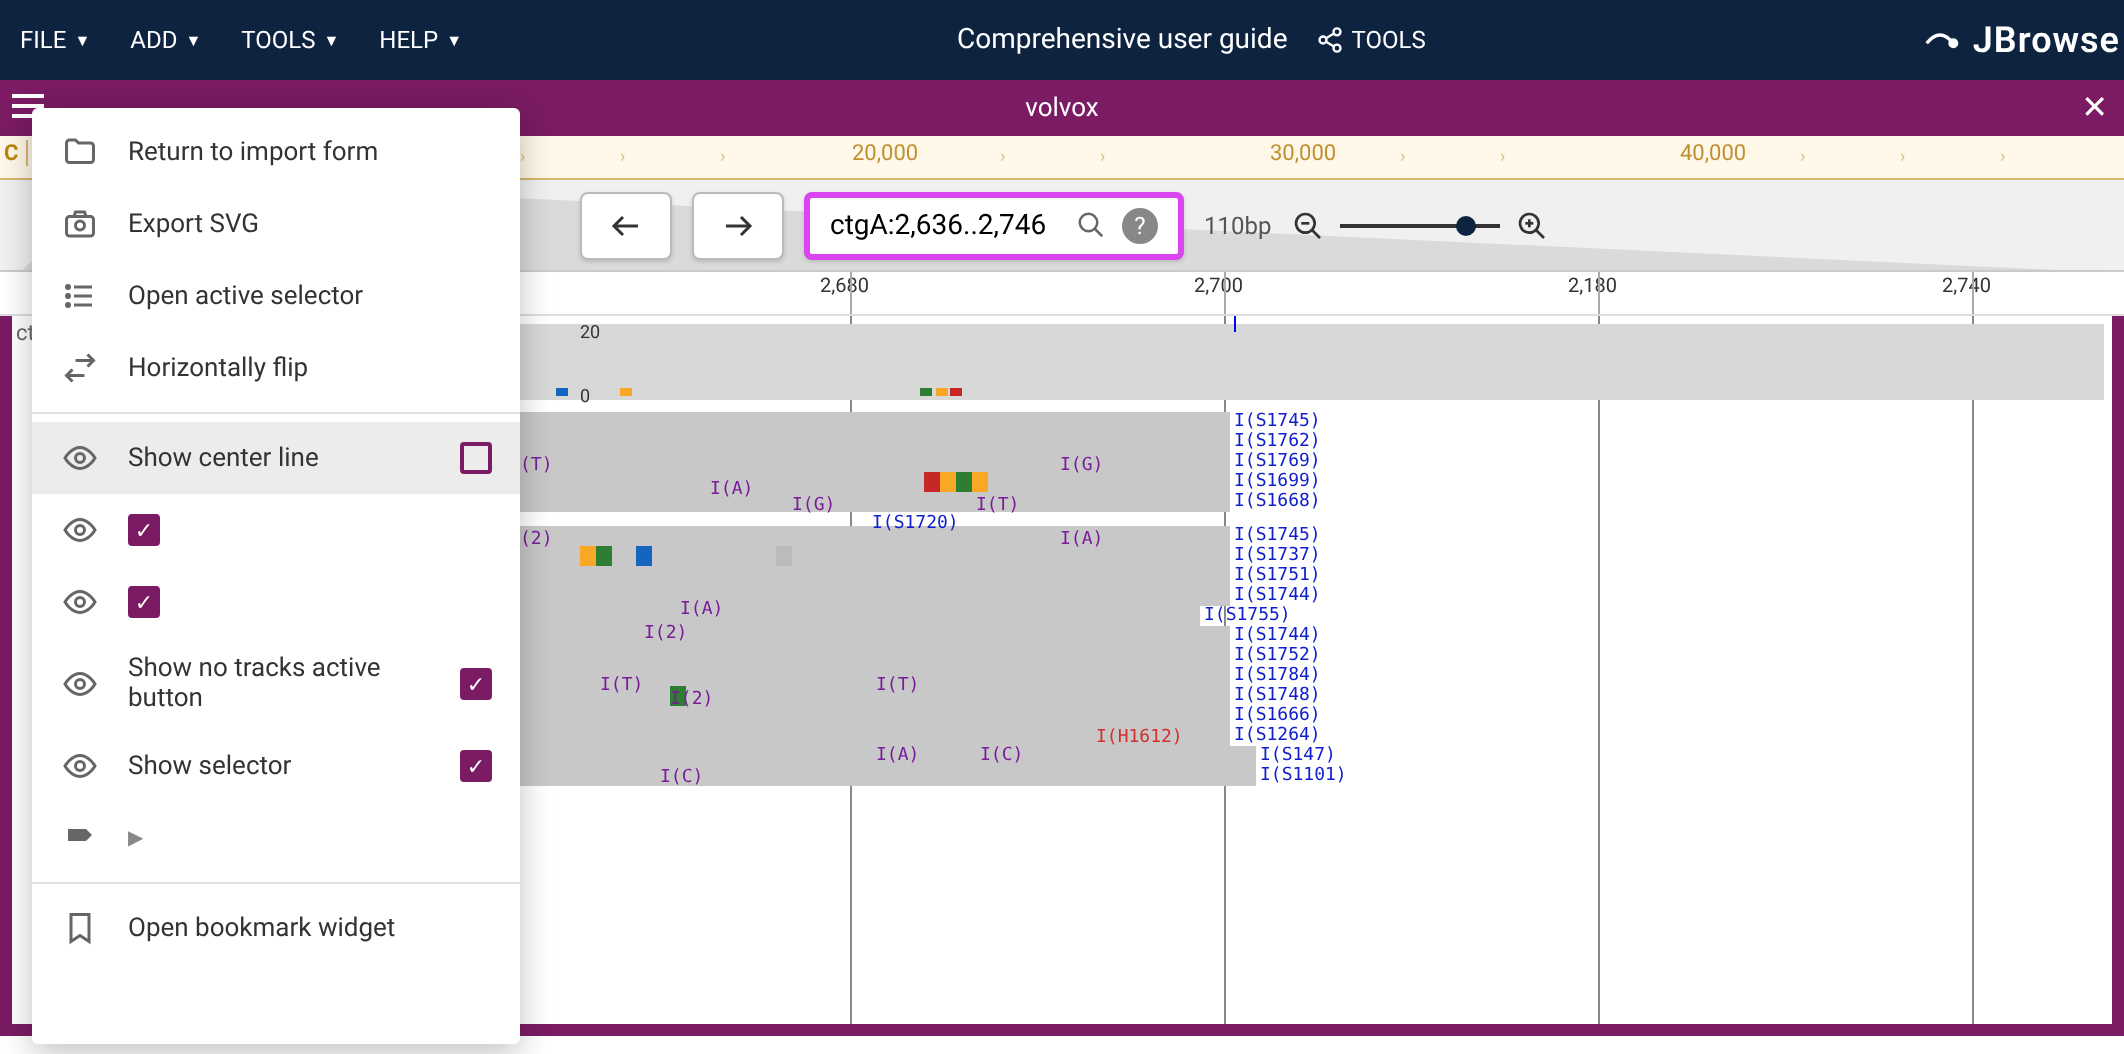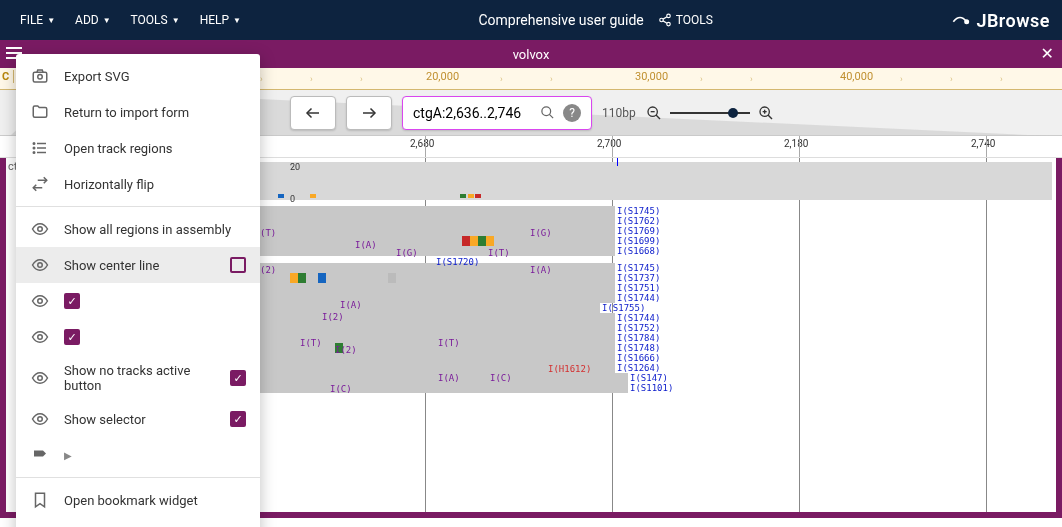--- a/index.html
+++ b/index.html
@@ -1,39 +1,39 @@
 <!DOCTYPE html>
 <html><head>
 <meta charset="utf-8">
 <style>
 * { box-sizing: border-box; margin: 0; padding: 0; }
 body { font-family: -apple-system, BlinkMacSystemFont, "Segoe UI", Roboto, sans-serif; font-size: 13px; background: #fff; width: 1062px; height: 527px; overflow: hidden; position: relative; }
 
-.top-bar { background: #0d233f; color: #fff; height: 40px; display: flex; align-items: center; padding: 0 12px; }
+.top-bar { background: #0d233f; color: #fff; height: 40px; display: flex; align-items: center; padding: 0 2px; }
 .menu-items { display: flex; gap: 4px; }
 .menu-item { display: flex; align-items: center; gap: 4px; padding: 6px 8px; font-size: 12px; cursor: pointer; }
 .menu-item .caret { font-size: 8px; }
 .top-center { flex: 1; display: flex; justify-content: center; align-items: center; gap: 6px; font-size: 14px; }
 .share-btn { display: flex; align-items: center; gap: 4px; font-size: 12px; padding: 4px 8px; }
 .brand { font-size: 18px; font-weight: 600; letter-spacing: 0.5px; display: flex; align-items: center; gap: 6px; }
 .brand-icon { width: 20px; height: 20px; }
 
 .view-header { background: #7a1b63; color: #fff; height: 28px; display: flex; align-items: center; justify-content: center; position: relative; font-size: 13px; }
 .view-close { position: absolute; right: 8px; top: 4px; cursor: pointer; font-size: 16px; }
 .hamburger { position: absolute; left: 6px; top: 6px; cursor: pointer; }
 
 .ruler-area { background: #fff8e8; height: 22px; position: relative; border-bottom: 1px solid #d4b870; }
 .chrom-label { position: absolute; left: 2px; top: 2px; color: #b8860b; font-size: 11px; font-weight: bold; border-right: 1px solid #d4b870; padding-right: 4px; }
 .ruler-tick { position: absolute; top: 2px; font-size: 11px; color: #c09030; }
 .ruler-chevron { position: absolute; top: 6px; color: #d8c080; font-size: 9px; }
 
 .nav-row { background: #f0f0f0; height: 46px; display: flex; align-items: center; padding: 4px 10px; gap: 10px; border-bottom: 1px solid #ccc; position: relative; }
 .nav-overview { position: absolute; left: 0; right: 0; top: 0; height: 46px; }
 .nav-btn { background: #fff; border: 1px solid #bbb; border-radius: 4px; width: 46px; height: 34px; display: flex; align-items: center; justify-content: center; cursor: pointer; box-shadow: 0 1px 2px rgba(0,0,0,0.15); z-index: 2; font-size: 16px; }
-.loc-box { background: #fff; border: 1px solid #d946ef; border-radius: 4px; height: 34px; display: flex; align-items: center; padding: 0 10px; gap: 8px; z-index: 2; min-width: 190px; box-shadow: 0 1px 2px rgba(0,0,0,0.15); }
+.loc-box { background: #fff; border: 3px solid #d946ef; border-radius: 4px; height: 34px; display: flex; align-items: center; padding: 0 10px; gap: 8px; z-index: 2; min-width: 190px; box-shadow: 0 1px 2px rgba(0,0,0,0.15); }
 .loc-text { flex: 1; font-size: 14px; }
 .icon-btn { color: #666; cursor: pointer; }
 .help-circle { background: #888; color: #fff; border-radius: 50%; width: 18px; height: 18px; display: flex; align-items: center; justify-content: center; font-size: 12px; }
 .bp-label { font-size: 12px; color: #555; z-index: 2; }
 .zoom-wrap { display: flex; align-items: center; gap: 8px; z-index: 2; }
 .zoom-slider { width: 80px; height: 2px; background: #333; position: relative; }
 .zoom-slider .dot { position: absolute; top: -4px; width: 10px; height: 10px; border-radius: 50%; background: #0d233f; }
 
 .scale-row { height: 22px; position: relative; background: #fff; border-bottom: 1px solid #ddd; }
 .scale-tick { position: absolute; top: 2px; font-size: 10px; color: #333; }
@@ -301,69 +301,60 @@
       <span class="read-end-label" style="left: 617px; top: 205px;">I(S1264)</span>
       <span class="read-end-label" style="left: 630px; top: 215px;">I(S147)</span>
       <span class="read-end-label" style="left: 630px; top: 225px; text-align: right;">I(S1101)</span>
     </div>
 </div>
 
 <div class="dropdown" id="dropdown">
     <div class="dd-item">
       <span class="dd-icon">
         <svg width="18" height="18" viewBox="0 0 24 24" fill="none" stroke="currentColor" stroke-width="2">
+          <path d="M3 6a2 2 0 012-2h4l2 2h8a2 2 0 012 2v9a2 2 0 01-2 2H5a2 2 0 01-2-2z"></path>
+        </svg>
+      </span>
+      <span class="dd-label">Return to import form</span>
+    </div>
+    <div class="dd-item">
+      <span class="dd-icon">
+        <svg width="18" height="18" viewBox="0 0 24 24" fill="none" stroke="currentColor" stroke-width="2">
           <rect x="3" y="7" width="18" height="13" rx="2"></rect>
           <circle cx="12" cy="13" r="3"></circle>
           <path d="M8 7l1-3h6l1 3"></path>
         </svg>
       </span>
       <span class="dd-label">Export SVG</span>
-    </div>
-    <div class="dd-item">
-      <span class="dd-icon">
-        <svg width="18" height="18" viewBox="0 0 24 24" fill="none" stroke="currentColor" stroke-width="2">
-          <path d="M3 6a2 2 0 012-2h4l2 2h8a2 2 0 012 2v9a2 2 0 01-2 2H5a2 2 0 01-2-2z"></path>
-        </svg>
-      </span>
-      <span class="dd-label">Return to import form</span>
     </div>
     <div class="dd-item">
       <span class="dd-icon">
         <svg width="18" height="18" viewBox="0 0 24 24" fill="none" stroke="currentColor" stroke-width="2">
           <line x1="8" y1="6" x2="20" y2="6"></line>
           <line x1="8" y1="12" x2="20" y2="12"></line>
           <line x1="8" y1="18" x2="20" y2="18"></line>
           <circle cx="4" cy="6" r="1"></circle>
           <circle cx="4" cy="12" r="1"></circle>
           <circle cx="4" cy="18" r="1"></circle>
         </svg>
       </span>
-      <span class="dd-label">Open track regions</span>
+      <span class="dd-label">Open active selector</span>
     </div>
     <div class="dd-item">
       <span class="dd-icon">
         <svg width="18" height="18" viewBox="0 0 24 24" fill="none" stroke="currentColor" stroke-width="2">
           <polyline points="17 3 21 7 17 11"></polyline>
           <line x1="21" y1="7" x2="9" y2="7"></line>
           <polyline points="7 21 3 17 7 13"></polyline>
           <line x1="3" y1="17" x2="15" y2="17"></line>
         </svg>
       </span>
       <span class="dd-label">Horizontally flip</span>
     </div>
     <div class="dd-divider"></div>
-    <div class="dd-item">
-      <span class="dd-icon">
-        <svg width="18" height="18" viewBox="0 0 24 24" fill="none" stroke="currentColor" stroke-width="2">
-          <path d="M2 12s4-7 10-7 10 7 10 7-4 7-10 7-10-7-10-7z"></path>
-          <circle cx="12" cy="12" r="3"></circle>
-        </svg>
-      </span>
-      <span class="dd-label">Show all regions in assembly</span>
-    </div>
     <div class="dd-item highlighted">
       <span class="dd-icon">
         <svg width="18" height="18" viewBox="0 0 24 24" fill="none" stroke="currentColor" stroke-width="2">
           <path d="M2 12s4-7 10-7 10 7 10 7-4 7-10 7-10-7-10-7z"></path>
           <circle cx="12" cy="12" r="3"></circle>
         </svg>
       </span>
       <span class="dd-label">Show center line</span>
       <span class="dd-check"></span>
     </div>

